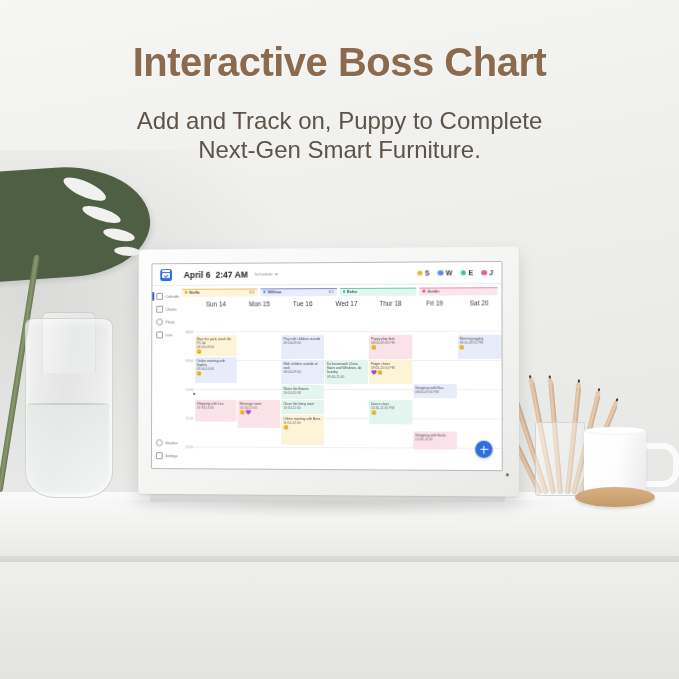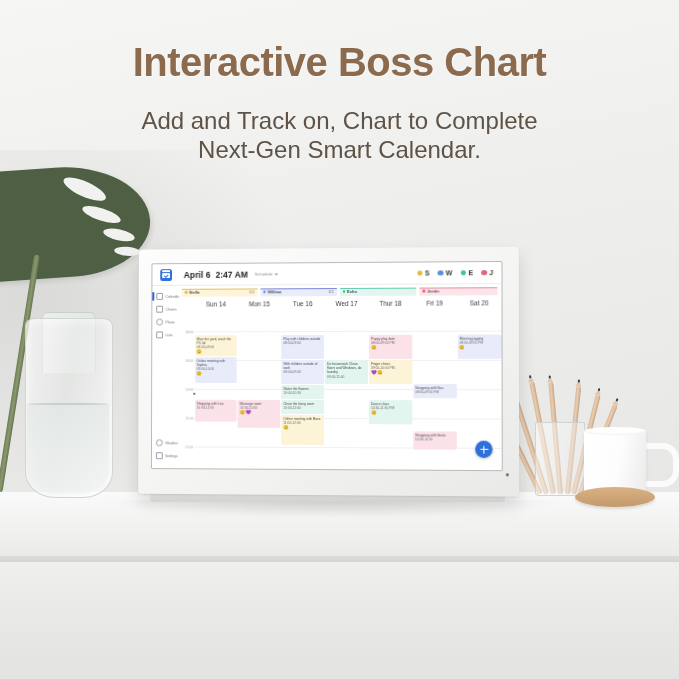--- a/index.html
+++ b/index.html
@@ -227,22 +227,22 @@
   <div class="wall"></div>
   <div class="wall-shadow"></div>
   <div class="shelf"></div>
   <div class="shelf-contact"></div>
   <div class="shelf-edge"></div>
   <div class="floorlow"></div>
 </div>
 
 <div class="headline">Interactive Boss Chart</div>
 <div class="subline">
-  <span>Add and Track on, Chart to Complete</span><br>
-  <span>Next-Gen Smart Calendar.</span>
+  <span>Add and Track on, Puppy to Complete</span><br>
+  <span>Next-Gen Smart Furniture.</span>
 </div>
 
 <div class="leaf">
   <div class="leaf-notch n1"></div>
     <div class="leaf-notch n2"></div>
   <div class="leaf-notch n3"></div>
     <div class="leaf-notch n4"></div>
 </div>
 <div class="stem"></div>
 <div class="vase-neck"></div>

